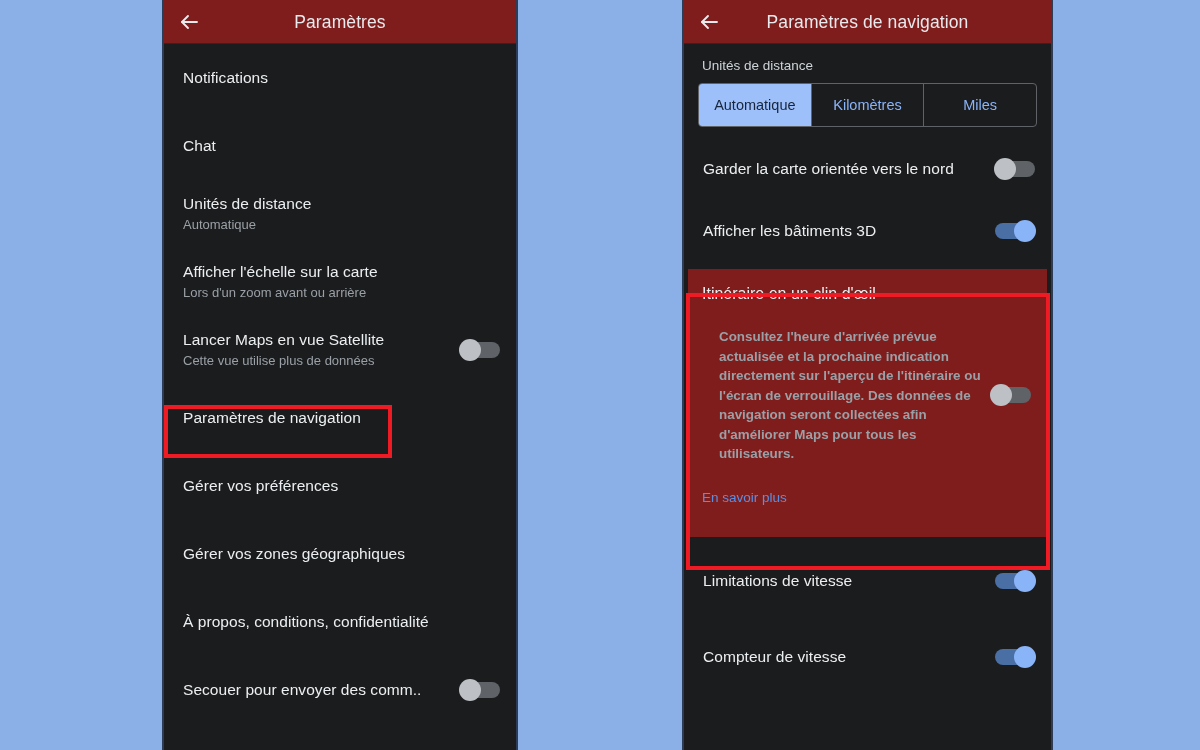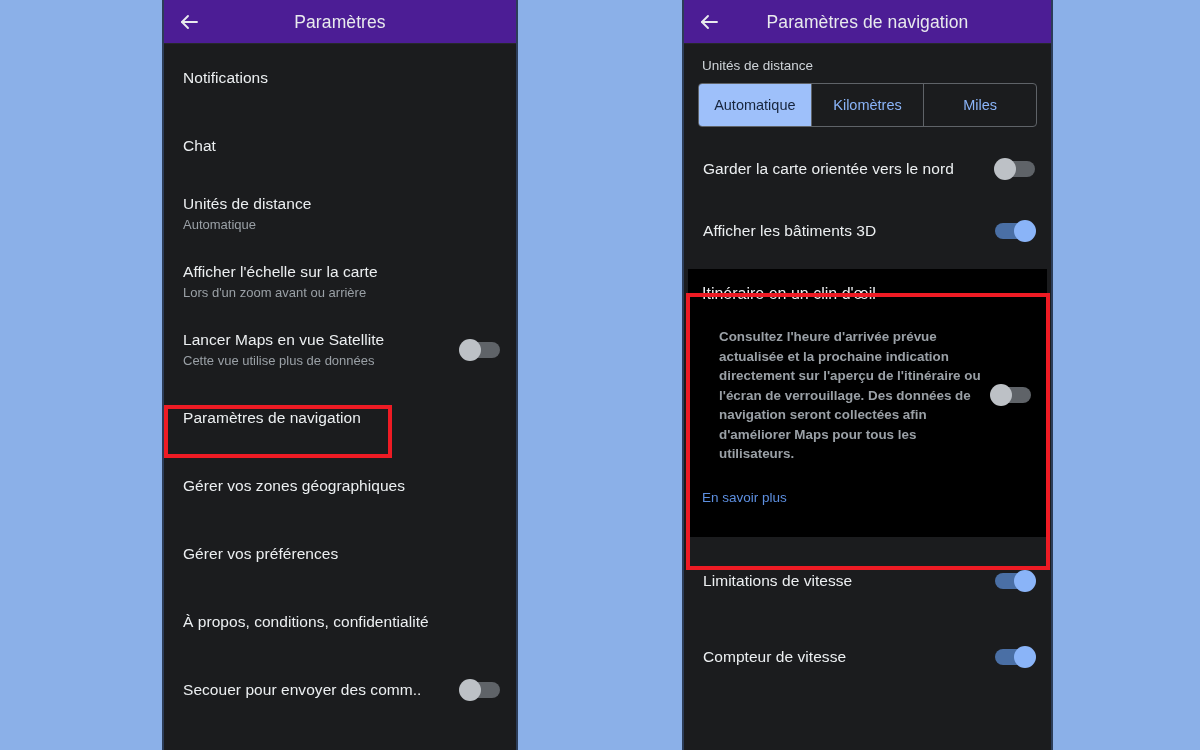--- a/index.html
+++ b/index.html
@@ -27,21 +27,21 @@
     border-right: 2px solid #2c3d59;
   }
 
   #phone-left  { left: 162px; width: 356px; }
   #phone-right { left: 682px; width: 371px; }
 
   
   .appbar {
     position: relative;
     height: 44px;
-    background: #4c1d95;
+    background: #7f1d1d;
     display: flex;
     align-items: center;
     justify-content: center;
   }
   .appbar::after {
     content: "";
     position: absolute;
     left: 0; right: 0; bottom: 0;
     height: 1px;
     background: #26282b;
@@ -157,21 +157,21 @@
   }
   .seg:last-child { border-right: none; }
   .seg.selected { background: #9ec0fa; color: #17253d; }
 
   #right-rows .row { margin-top: 22px; }
   #right-rows .row .row-text { max-width: 262px; }
 
   
   .card {
     position: relative;
-    background: #000000;
+    background: #7f1d1d;
     margin: 18px 4px 0 4px;
     padding: 14px 16px 16px 14px;
     min-height: 268px;
   }
   .card-title {
     color: #eceff1;
     font-size: 16px;
     line-height: 22px;
   }
   .card-mid {
@@ -265,27 +265,27 @@
     </div>
 
     <div class="row">
       <div class="row-text">
         <div class="row-title">Paramètres de navigation</div>
       </div>
     </div>
 
     <div class="row">
       <div class="row-text">
+        <div class="row-title">Gérer vos préférences</div>
+      </div>
+    </div>
+
+    <div class="row">
+      <div class="row-text">
         <div class="row-title">Gérer vos zones géographiques</div>
-      </div>
-    </div>
-
-    <div class="row">
-      <div class="row-text">
-        <div class="row-title">Gérer vos préférences</div>
       </div>
     </div>
 
     <div class="row">
       <div class="row-text">
         <div class="row-title">À propos, conditions, confidentialité</div>
       </div>
     </div>
 
     <div class="row">

